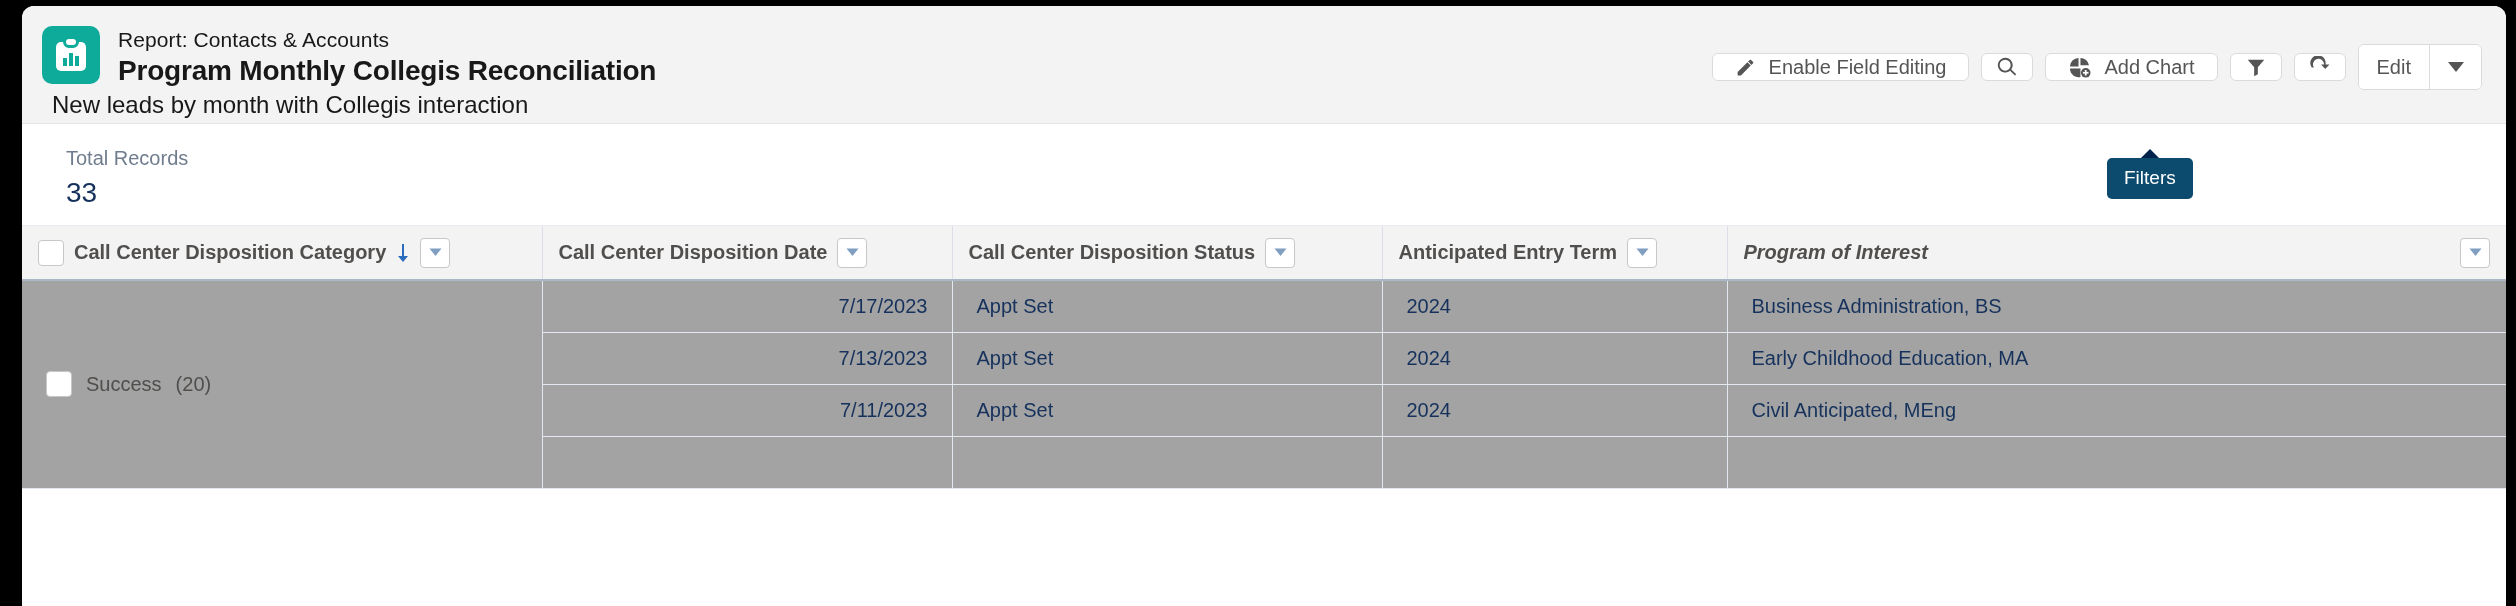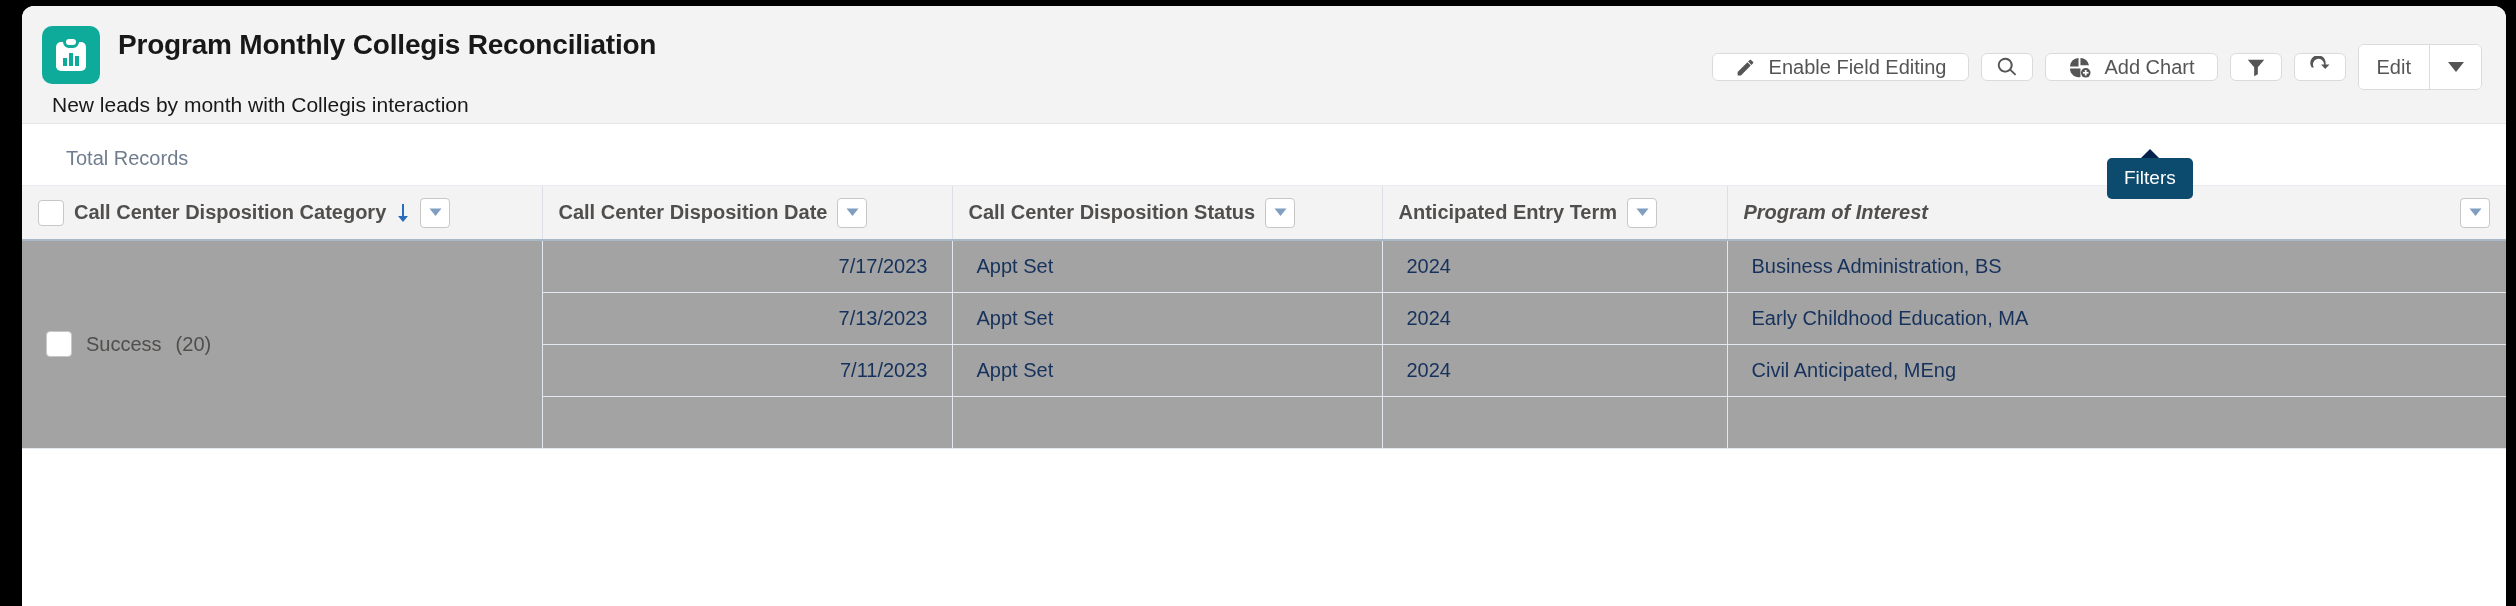--- a/index.html
+++ b/index.html
@@ -68,21 +68,21 @@
     color: #181818;
     line-height: 34px;
     letter-spacing: -0.2px;
     margin-top: 1px;
   }
 
   .report-desc {
     position: absolute;
     left: 30px;
     top: 86px;
-    font-size: 21px;
+    font-size: 24px;
     color: #181818;
     line-height: 26px;
   }
 
   
   .toolbar {
     position: absolute;
     right: 24px;
     top: 38px;
     display: flex;
@@ -284,20 +284,21 @@
           <rect x="2" y="5" width="30" height="29" rx="5" fill="#ffffff"></rect>
           <rect x="10.5" y="0.5" width="13" height="9" rx="4.5" fill="#ffffff"></rect>
           <rect x="10.5" y="0.5" width="13" height="9" rx="4.5" fill="none" stroke="#0eab9a" stroke-width="3"></rect>
           <rect x="9" y="21" width="4" height="8" fill="#0eab9a"></rect>
           <rect x="15" y="16" width="4" height="13" fill="#0eab9a"></rect>
           <rect x="21" y="19" width="4" height="10" fill="#0eab9a"></rect>
         </svg>
       </div>
 
       <div class="title-block">
+        <div class="eyebrow">Report: Contacts &amp; Accounts</div>
         <div class="report-title">Program Monthly Collegis Reconciliation</div>
       </div>
     </div>
 
     <div class="report-desc">New leads by month with Collegis interaction</div>
 
     <div class="toolbar">
 
       <button class="btn">
         <span>
@@ -356,20 +357,21 @@
         </div>
       </div>
 
     </div>
   </div>
 
   <div class="tooltip">Filters</div>
 
   <div class="summary">
     <div class="summary-label">Total Records</div>
+    <div class="summary-value">33</div>
   </div>
 
   <div class="table-wrap">
     <table class="report-table">
       <colgroup>
         <col class="c0">
           <col class="c1">
           <col class="c2">
           <col class="c3">
           <col class="c4">

